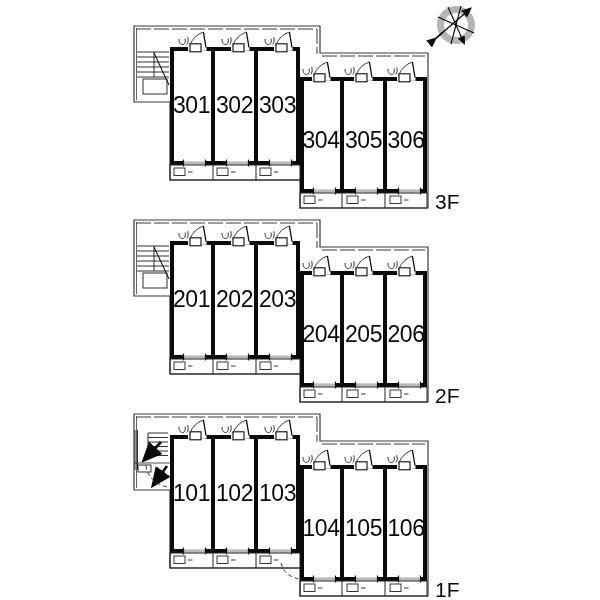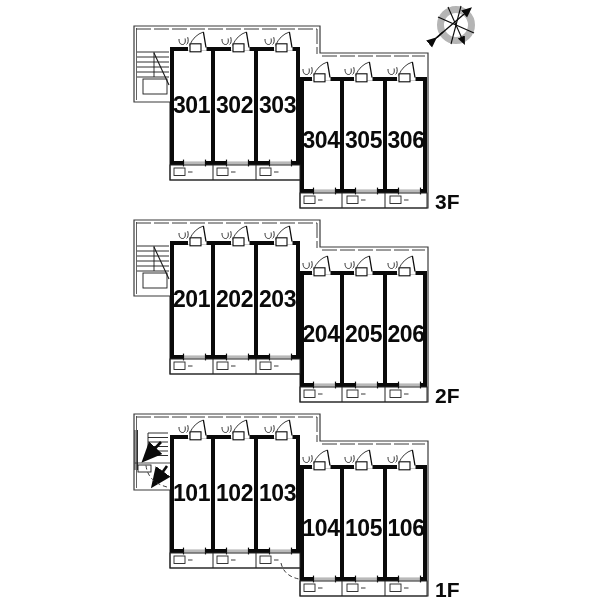--- a/index.html
+++ b/index.html
@@ -1,19 +1,18 @@
 <!DOCTYPE html>
 <html><head>
 <meta charset="utf-8">
 <style>
   html,body{margin:0;padding:0;background:#ffffff;}
   #stage{
     position:relative;width:600px;height:600px;background:#ffffff;overflow:hidden;
     font-family:"Liberation Sans", sans-serif;
-    font-weight:bold;
   }
   svg text{font-family:"Liberation Sans", sans-serif;fill:#0a0a0a;}
   .room-num{font-size:23px;letter-spacing:-0.5px;}
   .floor-lab{font-size:21px;}
 </style>
 </head>
 <body>
 
 <div id="stage">
 <svg width="600" height="600" viewBox="0 0 600 600">

